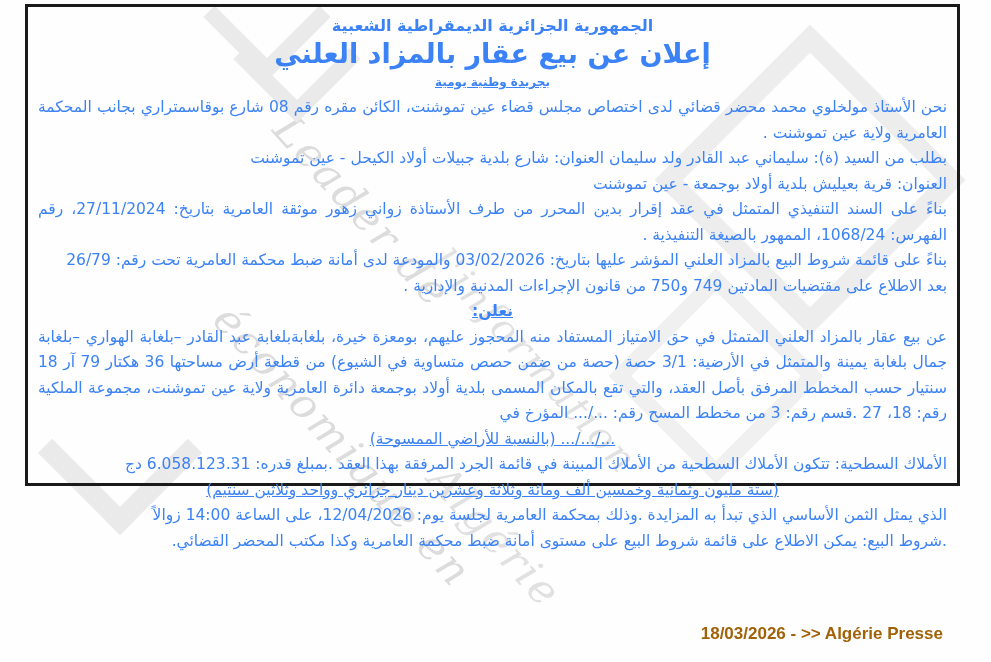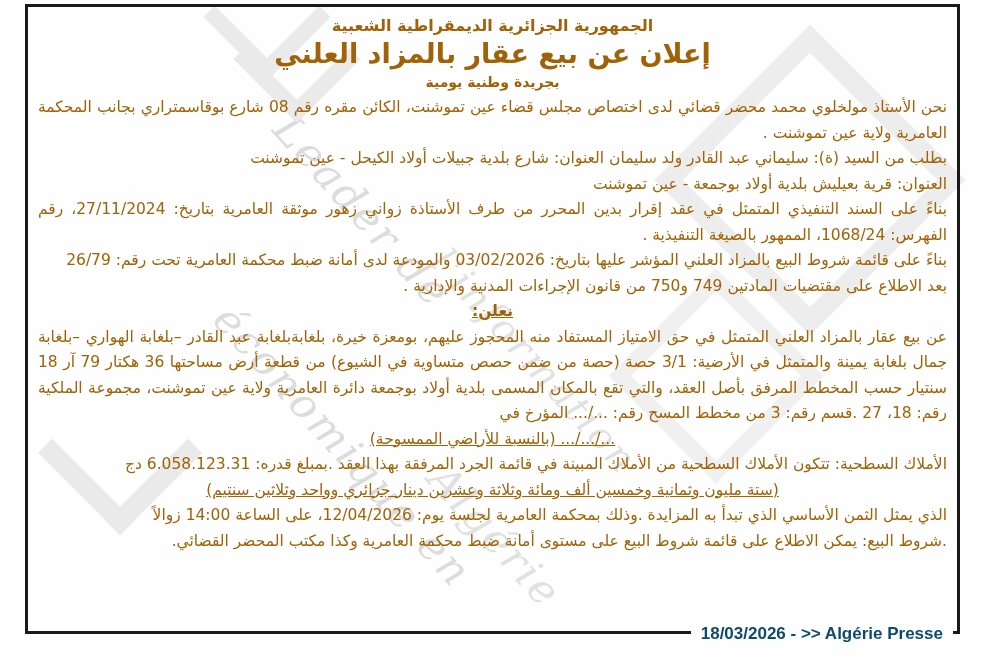--- a/index.html
+++ b/index.html
@@ -62,46 +62,47 @@
     width: 120px; height: 120px;
     border: 16px solid #f0f0f0;
     transform: rotate(45deg);
   }
   
   .doc-border {
     position: absolute;
     left: 25px;
     top: 4px;
     width: 935px;
-    height: 630px;
+    height: 482px;
     box-sizing: border-box;
     border: 3px solid #1a1a1a;
     padding: 9px 10px 0 10px;
     z-index: 2;
     direction: rtl;
-    color: #a16207;
+    color: #3b82f6;
   }
   .hdr-republic {
     text-align: center;
     font-weight: 700;
     font-size: 16px;
     line-height: 20px;
   }
   .hdr-title {
     text-align: center;
     font-weight: 700;
     font-size: 27px;
     line-height: 36px;
   }
   .hdr-subtitle {
     text-align: center;
     font-weight: 700;
-    font-size: 14px;
+    font-size: 12px;
     line-height: 20px;
     margin-bottom: 3px;
+    text-decoration: underline;
   }
   .body-text {
     font-size: 15.5px;
     line-height: 25.5px;
   }
   .para { text-align: justify; text-align-last: right; }
   .para.center { text-align: center; text-align-last: center; text-decoration: underline; }
   .para.bold { font-weight: 700; }
   
   .footer {
@@ -109,21 +110,21 @@
     right: 38px;
     top: 622px;
     z-index: 3;
     background: #fefefe;
     padding: 0 10px;
     direction: ltr;
     font-family: "Liberation Sans", sans-serif;
     font-weight: 700;
     font-size: 17px;
     line-height: 24px;
-    color: #0c4a6e;
+    color: #a16207;
     white-space: nowrap;
   }
 </style>
 </head>
 <body>
 
 <div class="page">
 
   <div class="wm-layer">
     <span class="wm-text wm1">Leader de</span>

